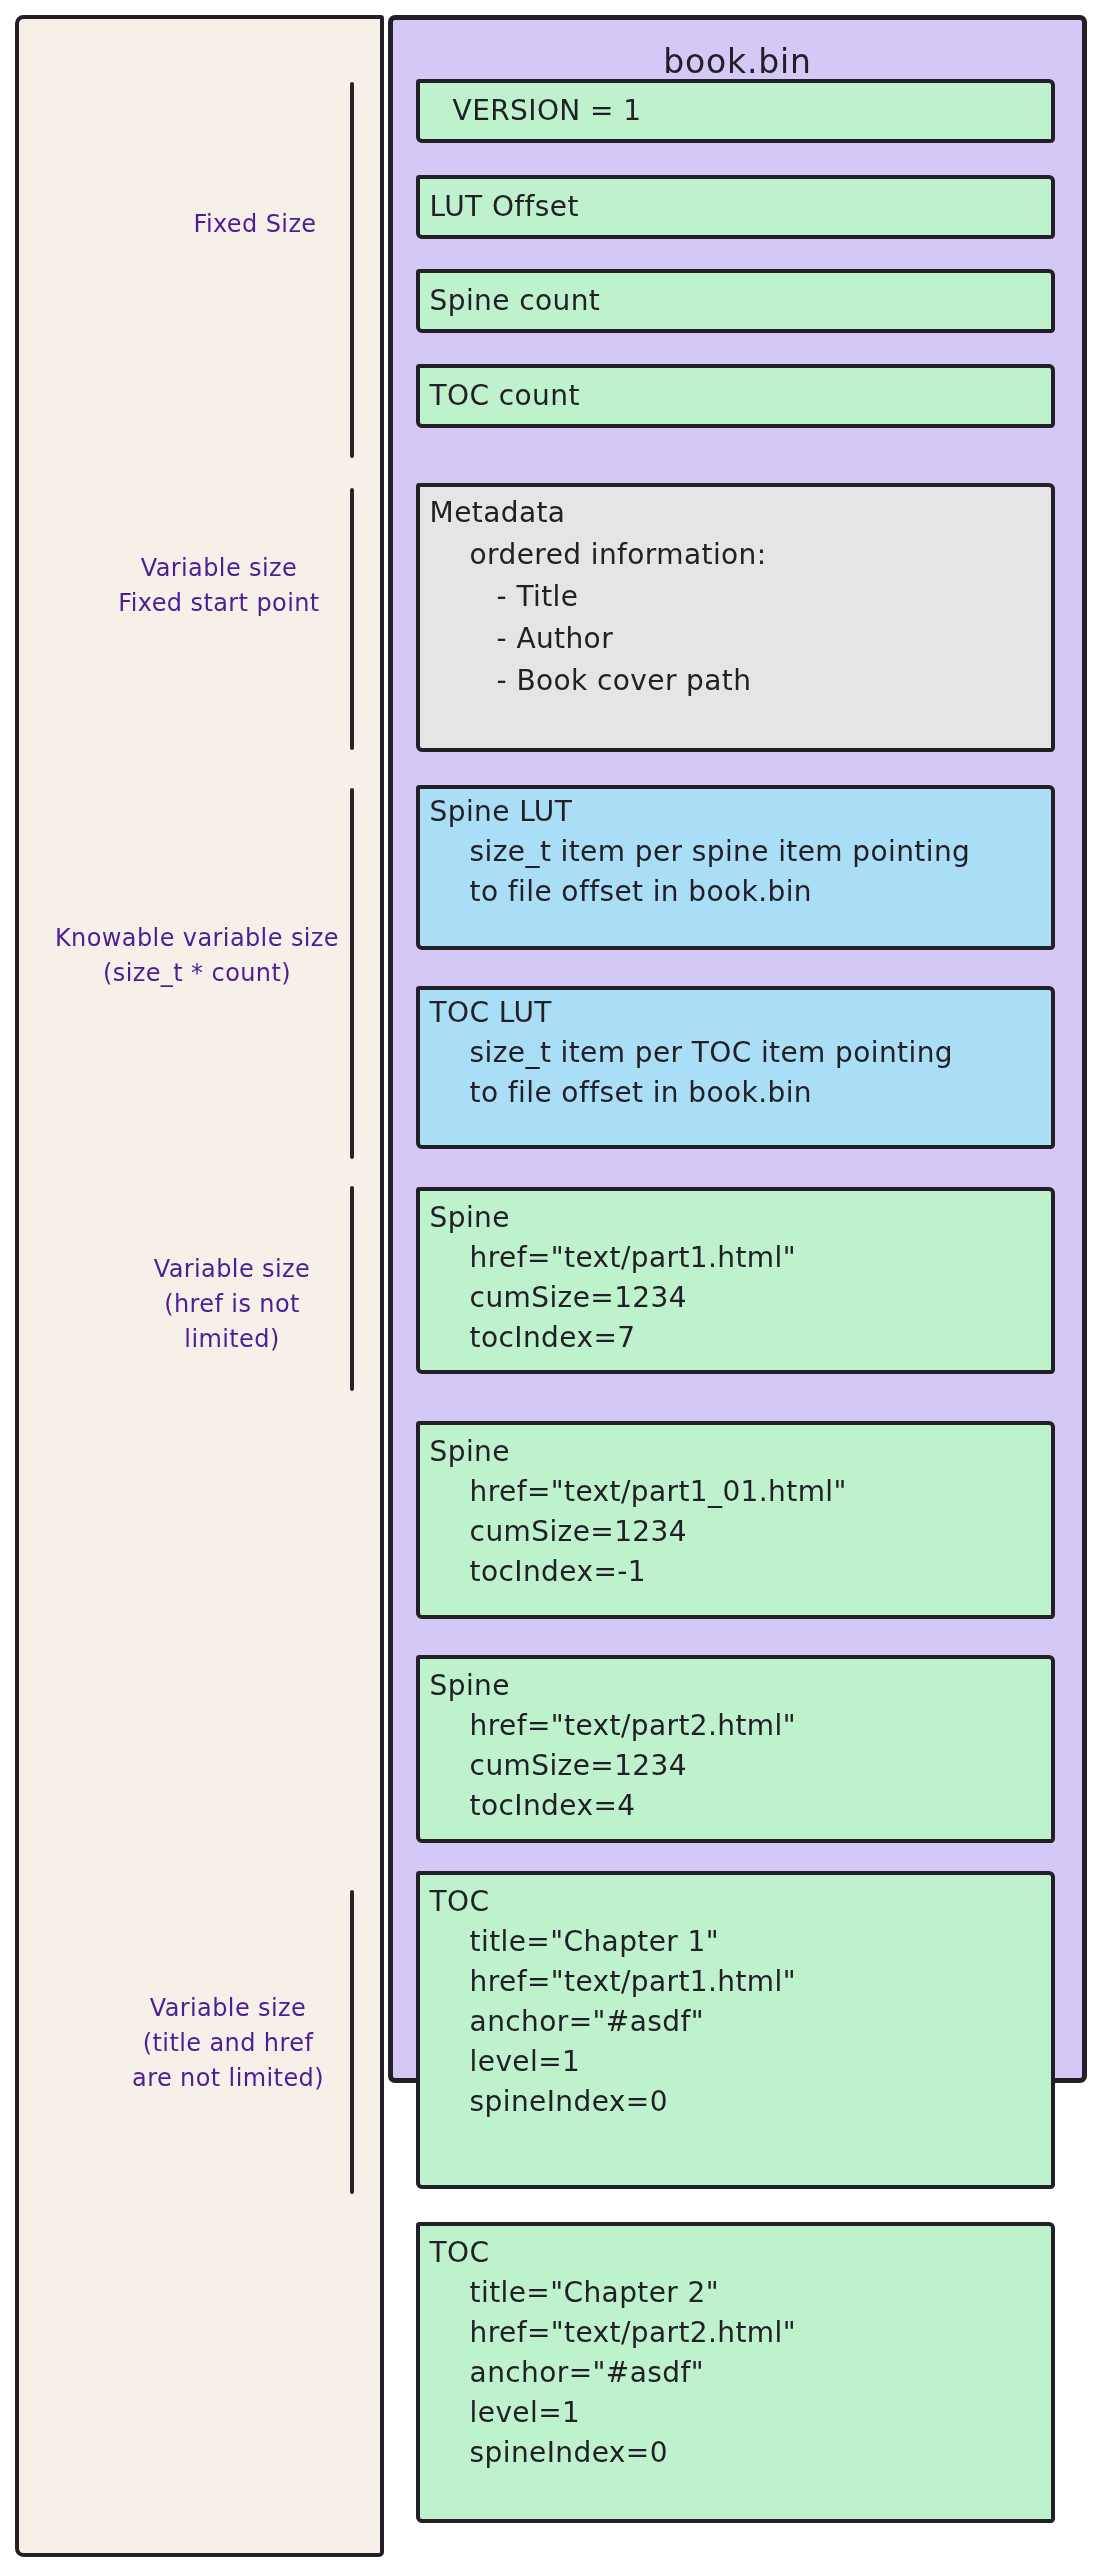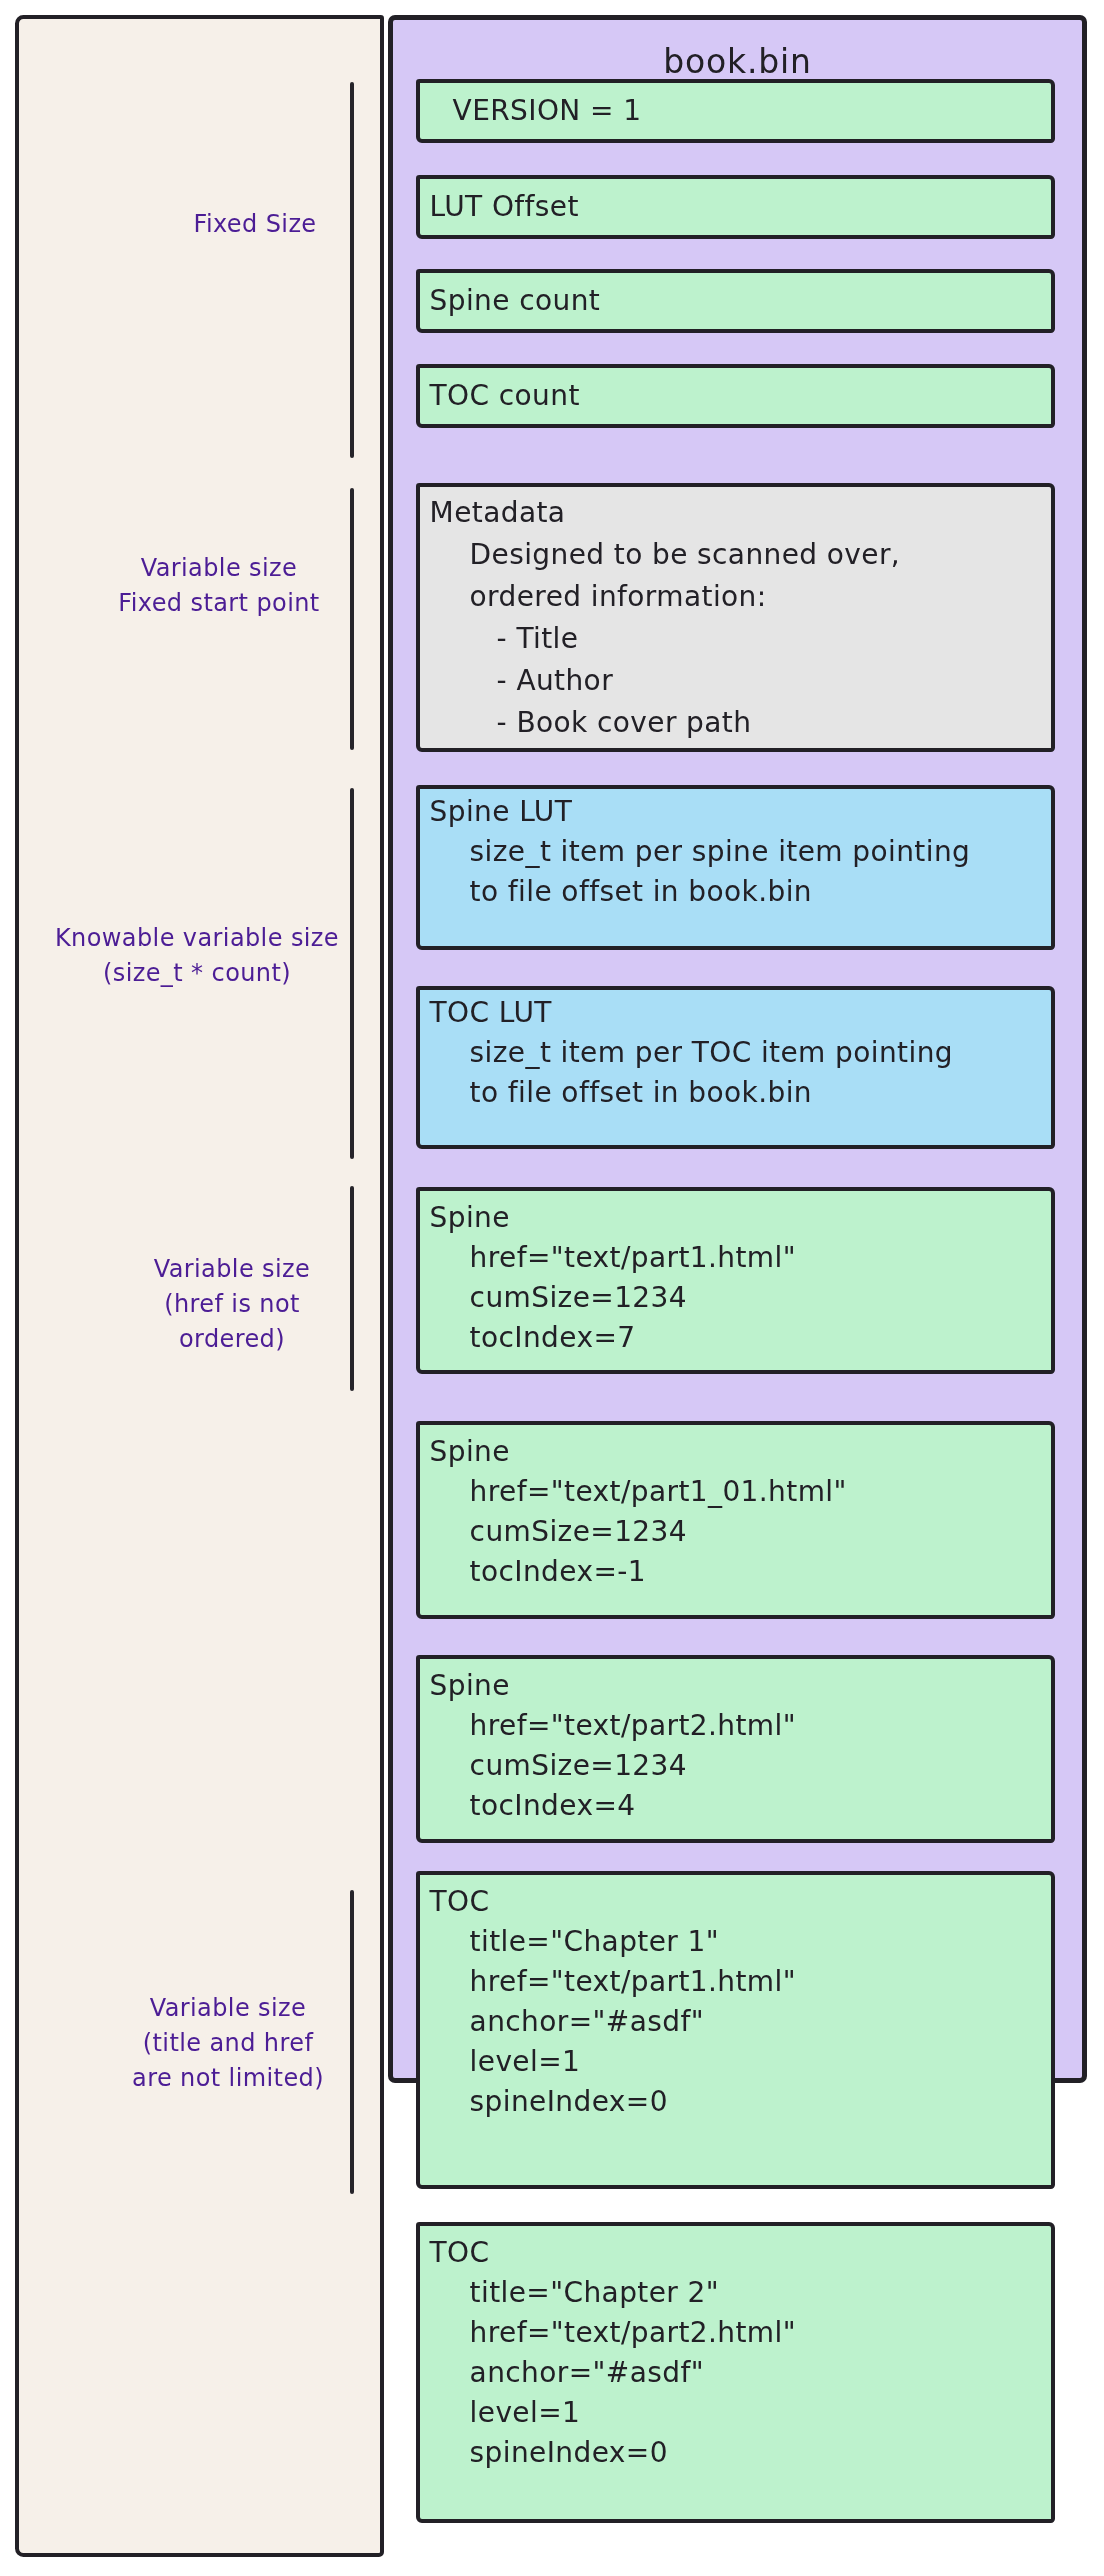--- a/index.html
+++ b/index.html
@@ -56,21 +56,21 @@
       </div>
       <div class="bracket" style="top: 488px; height: 262px;"></div>
       <div class="annotation" style="left: 38px; top: 921px;">
         <div>Knowable variable size</div>
         <div>(size_t * count)</div>
       </div>
       <div class="bracket" style="top: 788px; height: 371px;"></div>
       <div class="annotation" style="left: 73px; top: 1252px;">
         <div>Variable size</div>
         <div>(href is not</div>
-        <div>ordered)</div>
+        <div>limited)</div>
       </div>
       <div class="bracket" style="top: 1186px; height: 205px;"></div>
       <div class="annotation" style="left: 69px; top: 1991px;">
         <div>Variable size</div>
         <div>(title and href</div>
         <div>are not limited)</div>
       </div>
       <div class="bracket" style="top: 1890px; height: 304px;"></div>
     </div>
   <div class="panel">
@@ -83,21 +83,20 @@
           <div class="fline ind-0">LUT Offset</div>
         </div>
         <div class="fbox green single" style="top: 249px; height: 64px;">
           <div class="fline ind-0">Spine count</div>
         </div>
         <div class="fbox green single" style="top: 344px; height: 64px;">
           <div class="fline ind-0">TOC count</div>
         </div>
         <div class="fbox yellow" style="top: 463px; height: 269px;">
           <div class="fline ind-0">Metadata</div>
-          <div class="fline ind-1">Designed to be scanned over,</div>
           <div class="fline ind-1">ordered information:</div>
           <div class="fline ind-2">- Title</div>
           <div class="fline ind-2">- Author</div>
           <div class="fline ind-2">- Book cover path</div>
         </div>
         <div class="fbox blue" style="top: 765px; height: 165px;">
           <div class="fline ind-0">Spine LUT</div>
           <div class="fline ind-1">size_t item per spine item pointing</div>
           <div class="fline ind-1">to file offset in book.bin</div>
         </div>

